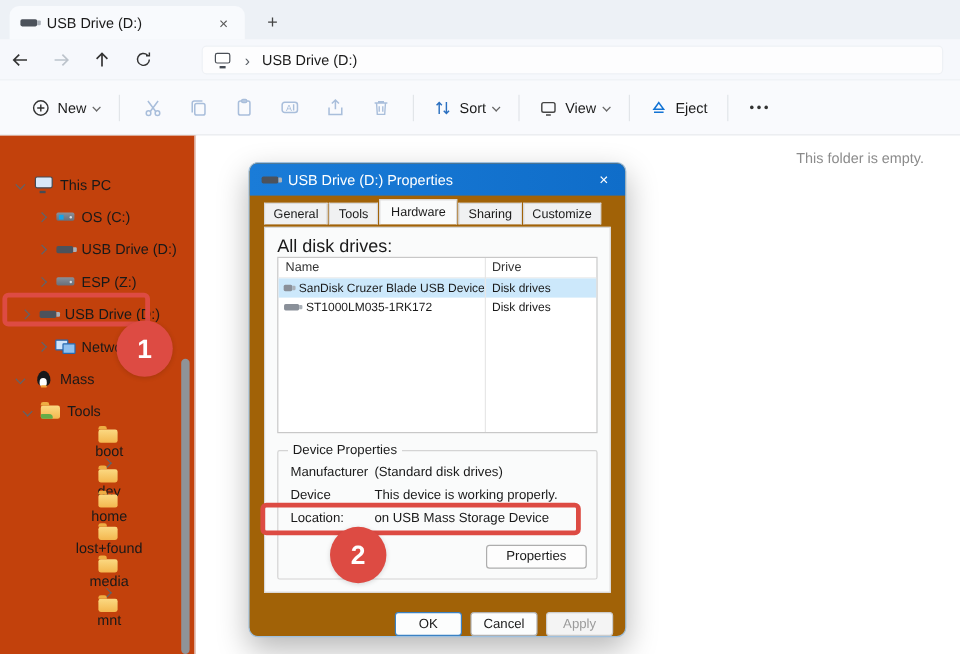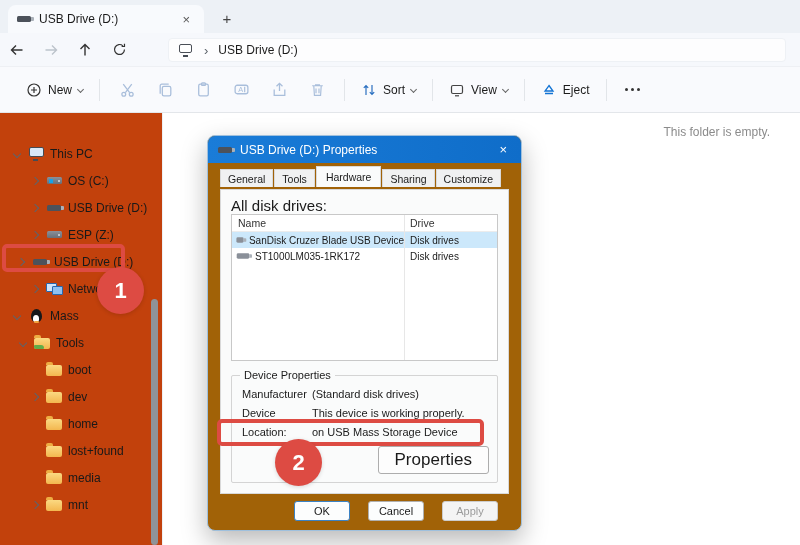--- a/index.html
+++ b/index.html
@@ -34,21 +34,21 @@
   
   .sidebar { position:absolute; left:0; top:113px; width:163px; bottom:0; background:#c2410c; border-right:1px solid #eef0f3; padding-top:27px; }
   .srow { display:flex; align-items:center; height:27px; font-size:12px; color:#191919; white-space:nowrap; }
   .srow .cbox { width:14px; display:flex; justify-content:center; flex:none; }
   .srow .ibox { width:20px; display:flex; justify-content:center; align-items:center; flex:none; margin-left:2px; }
   .srow .slabel { margin-left:4px; }
   .lvl-root  { padding-left:10px; }
   .lvl-usb   { padding-left:14px; }
   .lvl-child { padding-left:28px; }
   .lvl-ubuntu{ padding-left:16px; }
-  .lvl-kid   { padding-left:28px; }
+  .lvl-kid   { padding-left:16px;flex-direction:column; }
   .sscroll { position:absolute; left:151px; top:299px; width:7px; height:246px; background:#8f9398; border-radius:4px; }
 
   .main { position:absolute; left:164px; top:113px; right:0; bottom:0; background:#fff; }
   .empty-msg { position:absolute; top:12px; right:30px; font-size:12px; color:#8b8b8b; }
 
   
   .ic-monitor { position:relative; width:15px; height:10px; border:1.5px solid #454b54; border-radius:2px; background:#d9e8f8; margin-bottom:4px; }
   .ic-monitor::after { content:''; position:absolute; left:3px; bottom:-5px; width:5px; height:2px; background:#454b54; }
   .ic-monitor.mini { width:13px; height:9px; margin-bottom:3px; background:#fff; border-color:#4a4f57; }
   .ic-drive { width:15px; height:7px; background:linear-gradient(#8a9099,#686f79); border-radius:1.5px; position:relative; }
@@ -85,22 +85,22 @@
   .lb-row { display:flex; height:16px; align-items:center; font-size:10px; color:#1a1a1a; }
   .lb-row.sel { background:#cce8fb; }
   .lb-row .c1 { width:172px; display:flex; align-items:center; gap:5px; padding-left:4px; white-space:nowrap; overflow:hidden; }
   .lb-row .c2 { padding-left:6px; white-space:nowrap; }
   .groupbox { position:absolute; left:10px; right:10px; top:185px; height:108px; border:1px solid #d4d4d4; border-radius:2px; }
   .gb-label { position:absolute; top:-7px; left:8px; background:#fafbfb; padding:0 4px; font-size:11px; color:#1a1a1a; }
   .gb-rows { position:absolute; left:0; right:0; top:12px; }
   .gb-row { display:flex; height:19px; align-items:flex-start; font-size:11px; color:#1a1a1a; }
   .gb-row .k { width:70px; margin-left:10px; flex:none; }
   .gb-row .v { white-space:nowrap; }
-  .props-btn { position:absolute; right:8px; bottom:8px; font-size:17px; color:#1a1a1a; background:#fdfdfd; border:1px solid #adadad; border-radius:3px; padding:3px 16px; }
-  .dfooter { position:absolute; left:0; right:0; bottom:0; height:38px; display:flex; align-items:center; justify-content:flex-end; gap:18px; padding-right:23px; }
+  .props-btn { position:absolute; right:8px; bottom:8px; font-size:11px; color:#1a1a1a; background:#fdfdfd; border:1px solid #adadad; border-radius:3px; padding:3px 16px; }
+  .dfooter { position:absolute; left:0; right:0; bottom:0; height:38px; display:flex; align-items:flex-end; justify-content:flex-end; gap:7px; padding-right:10px; }
   .dbtn { width:56px; height:20px; font-size:11px; display:flex; align-items:center; justify-content:center; border-radius:3px; background:#fcfdfd; border:1px solid #b0b0b0; color:#1a1a1a; }
   .dbtn.primary { border:1.5px solid #3b82c4; }
   .dbtn.disabled { background:#f4f4f4; border-color:#cccccc; color:#9b9b9b; }
 
   
   .ann-rect { position:absolute; border:4px solid #dd4b43; border-radius:5px; z-index:30; }
   .ann-rect.r1 { left:2px; top:244px; width:123px; height:28px; }
   .ann-rect.r2 { left:217px; top:419px; width:267px; height:27px; }
   .ann-circle { position:absolute; width:47px; height:47px; border-radius:50%; background:#dd4b43; color:#fff; font-size:22px; font-weight:bold; display:flex; align-items:center; justify-content:center; z-index:31; box-shadow:0 1px 4px rgba(0,0,0,.15); }
   .ann-circle.c1 { left:97px; top:267px; }

